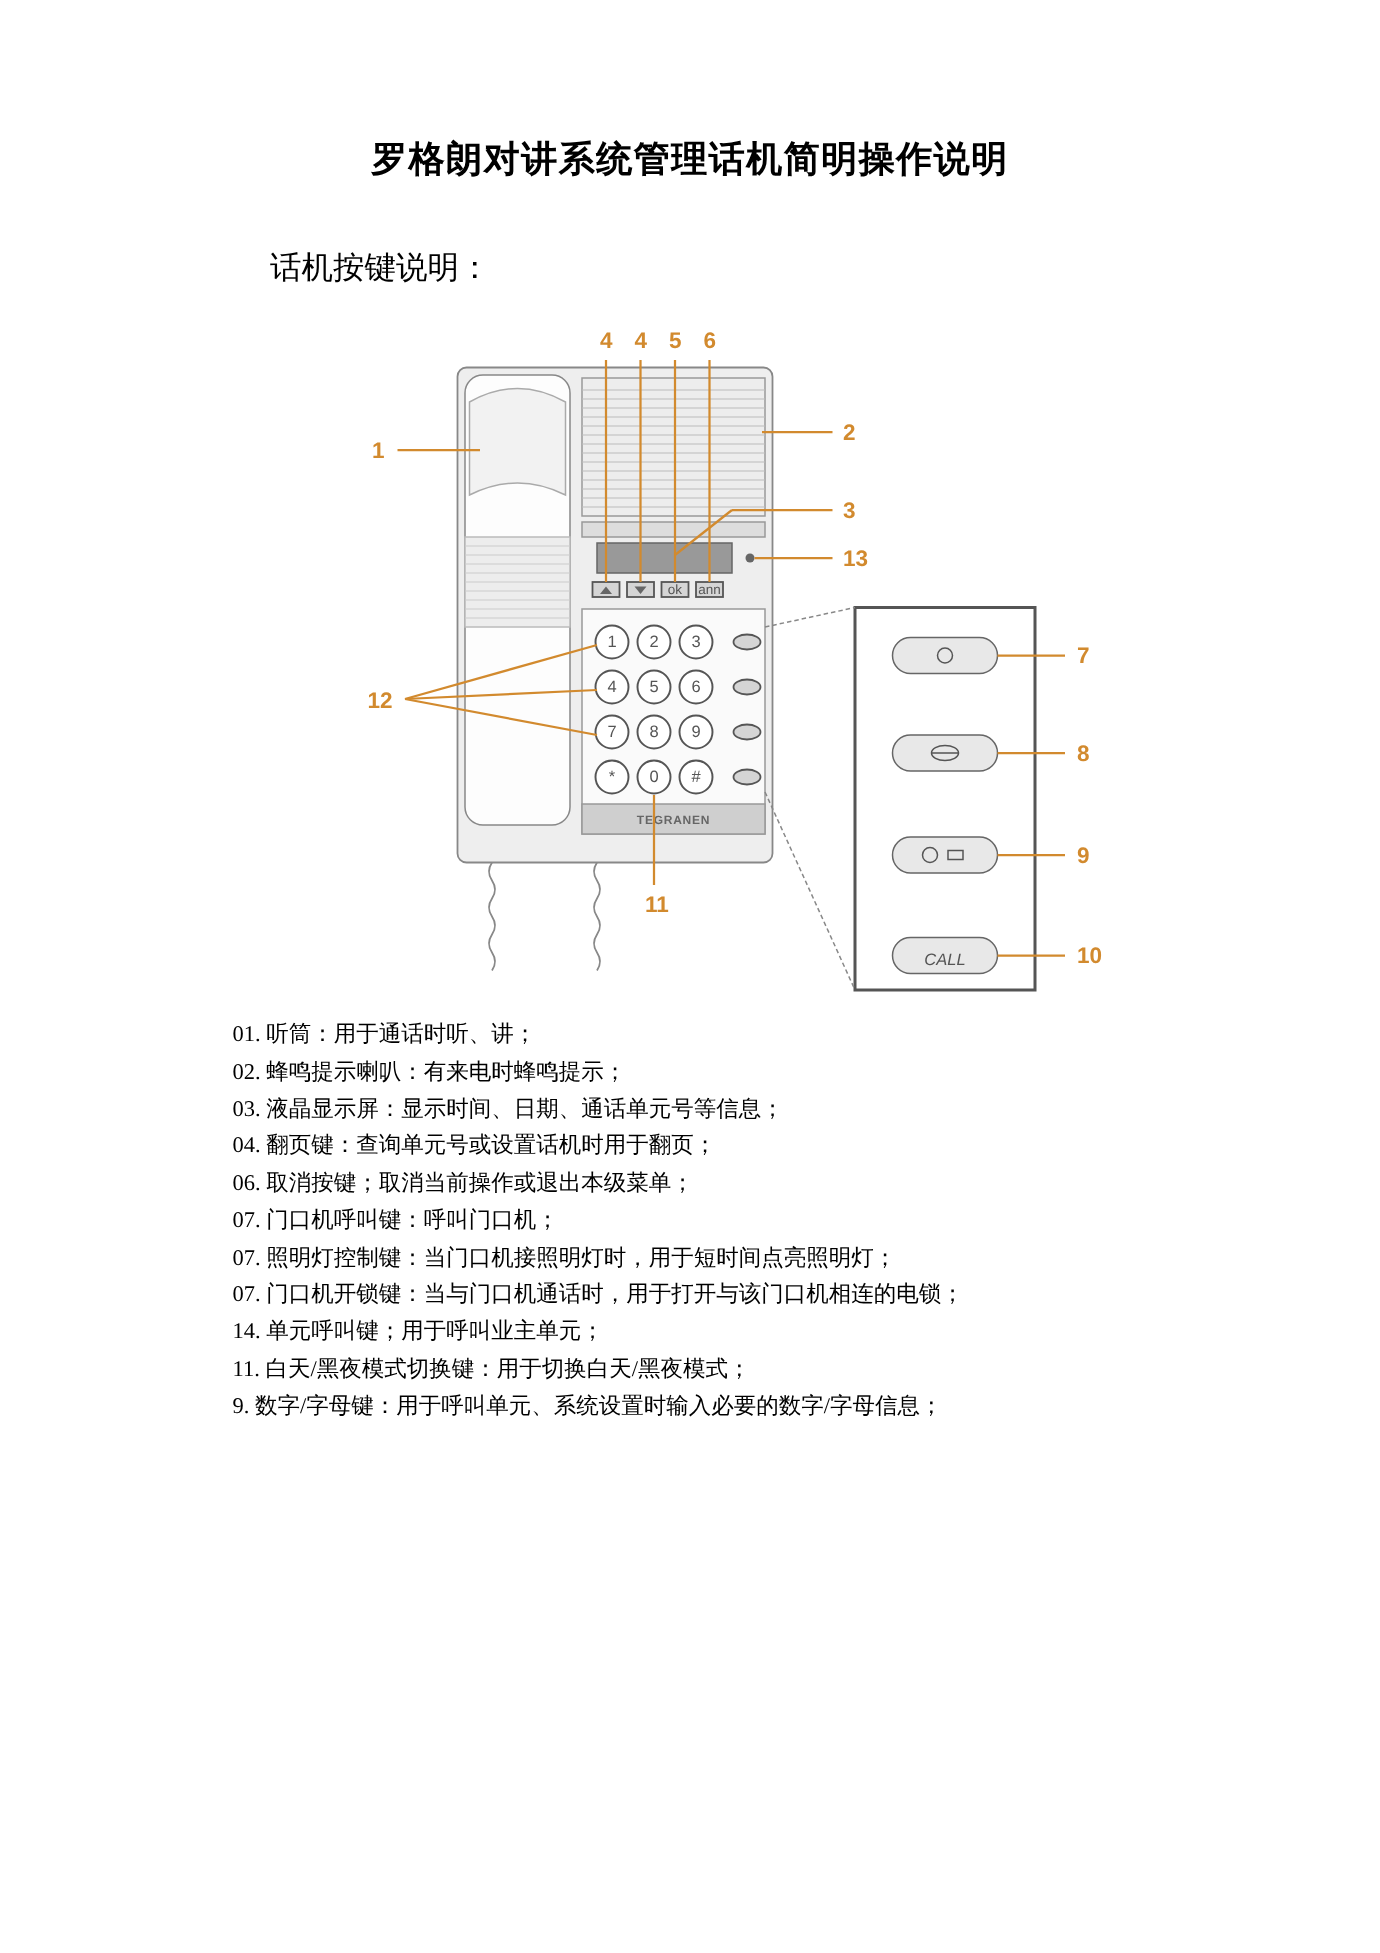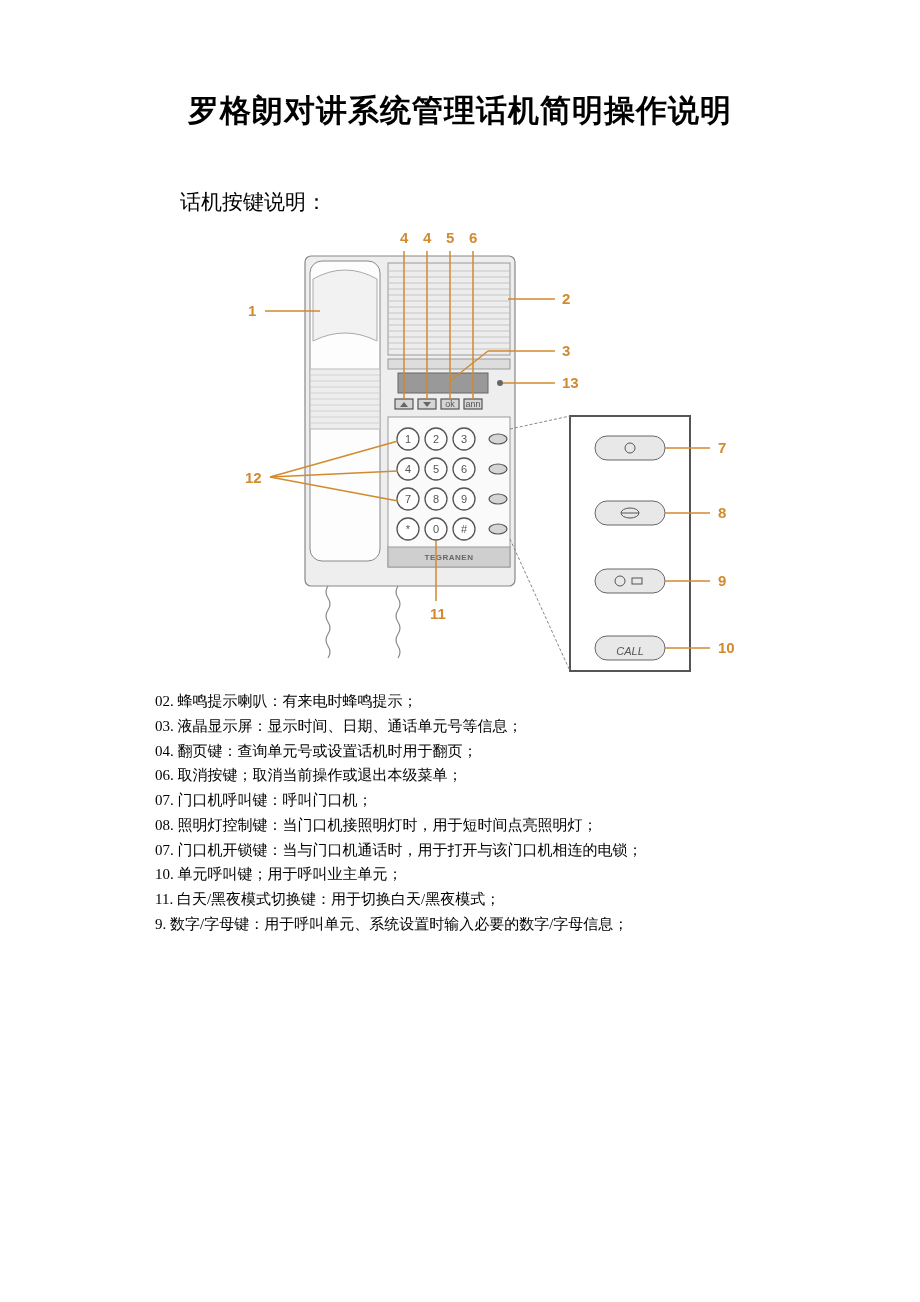--- a/index.html
+++ b/index.html
@@ -8,30 +8,30 @@
     background: #ffffff;
     font-family: "SimSun", "宋体", serif;
     color: #000;
     width: 920px;
   }
   .page {
     padding: 90px 110px 60px 110px;
   }
   .title {
     font-family: Liberation Sans, sans-serif;
-    font-size: 31px;
+    font-size: 24px;
     font-weight: bold;
     text-align: center;
-    margin: 0 0 56px 0;
+    margin: 0 0 42px 0;
     letter-spacing: 1px;
   }
   .subhead {
     font-family: "SimSun", serif;
     font-size: 21px;
-    margin: 0 0 5px 70px;
+    margin: 0 0 18px 70px;
   }
   .diagram-wrap {
     position: relative;
     width: 700px;
     height: 460px;
     margin-left: 0;
   }
   svg { display:block; }
   .callout-num {
     font-family: Arial, sans-serif;
@@ -216,24 +216,25 @@
       <line x1="555" y1="292" x2="600" y2="292" class="callout-line"></line>
       <text x="608" y="297" class="callout-num">8</text>
       <line x1="555" y1="360" x2="600" y2="360" class="callout-line"></line>
       <text x="608" y="365" class="callout-num">9</text>
       <line x1="555" y1="427" x2="600" y2="427" class="callout-line"></line>
       <text x="608" y="432" class="callout-num">10</text>
     </svg>
   </div>
 
   <div class="list">
+    <div>01. 听筒：用于通话时听、讲；</div>
     <div>02. 蜂鸣提示喇叭：有来电时蜂鸣提示；</div>
     <div>03. 液晶显示屏：显示时间、日期、通话单元号等信息；</div>
     <div>04. 翻页键：查询单元号或设置话机时用于翻页；</div>
     <div>06. 取消按键；取消当前操作或退出本级菜单；</div>
     <div>07. 门口机呼叫键：呼叫门口机；</div>
-    <div>08. 照明灯控制键：当门口机接照明灯时，用于短时间点亮照明灯；</div>
+    <div>07. 照明灯控制键：当门口机接照明灯时，用于短时间点亮照明灯；</div>
     <div>07. 门口机开锁键：当与门口机通话时，用于打开与该门口机相连的电锁；</div>
-    <div>10.  单元呼叫键；用于呼叫业主单元；</div>
+    <div>14.  单元呼叫键；用于呼叫业主单元；</div>
     <div>11.  白天/黑夜模式切换键：用于切换白天/黑夜模式；</div>
     <div>9.  数字/字母键：用于呼叫单元、系统设置时输入必要的数字/字母信息；</div>
   </div>
 </div>
 
 </body></html>

